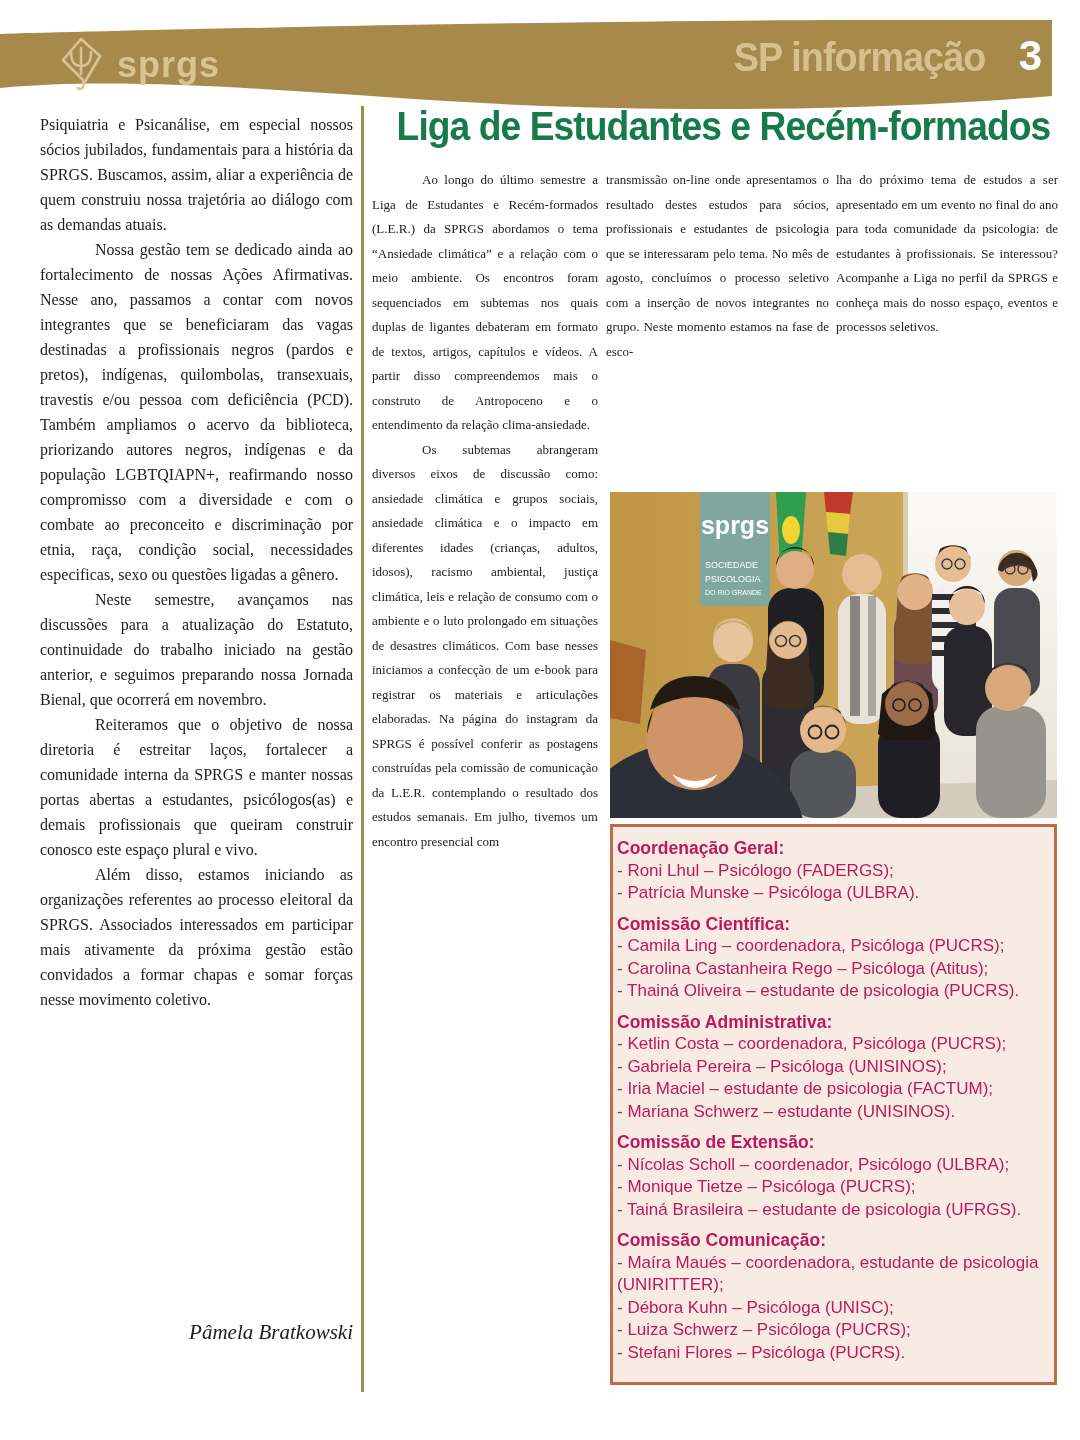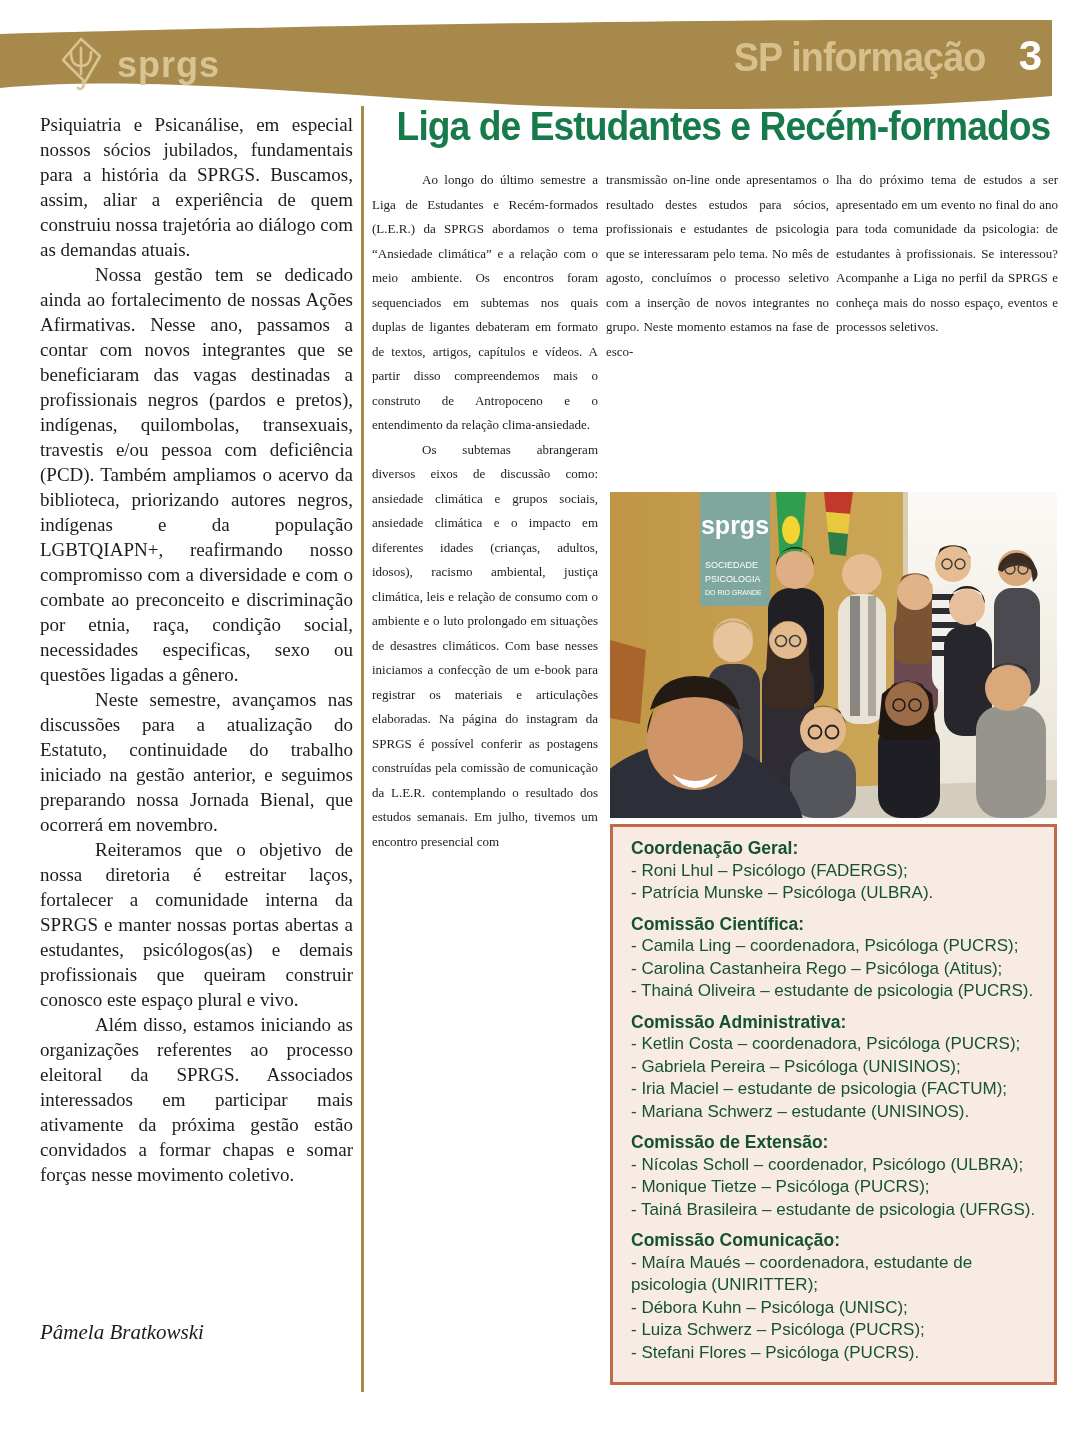--- a/index.html
+++ b/index.html
@@ -15,47 +15,47 @@
             font-weight:bold;font-size:41px;color:#d6c18e;transform:scaleX(.92);transform-origin:right center;
             letter-spacing:-1px;}
   #page-number{position:absolute;right:38px;top:32px;font-family:"Liberation Sans","DejaVu Sans",sans-serif;
             font-weight:bold;font-size:42px;color:#ffffff;}
 
   
   #divider{position:absolute;left:361px;top:106px;width:3px;height:1286px;background:#a8894c;}
 
   
   #left-col{position:absolute;left:40px;top:112px;width:313px;height:1195px;overflow:hidden;
-            font-size:19px;line-height:25px;text-align:justify;}
+            font-size:16px;line-height:25px;text-align:justify;}
   #left-col p{margin:0;}
   #left-col p.ind{text-indent:55px;}
-  #signature{position:absolute;left:40px;top:1320px;width:313px;
+  #signature{position:absolute;left:40px;top:1320px;width:313px;text-align:right;
              font-style:italic;font-size:21px;}
 
   
   #headline{position:absolute;left:372px;top:104px;width:686px;text-align:center;}
   #headline span{display:inline-block;font-family:"Liberation Sans","DejaVu Sans",sans-serif;
             font-weight:bold;font-size:40px;color:#177a4b;letter-spacing:-1px;
             transform:scaleX(.93);transform-origin:center;white-space:nowrap;}
   .fcol{position:absolute;top:168px;font-size:13px;line-height:24.5px;text-align:justify;overflow:hidden;}
   .fcol p{margin:0;}
   .fcol p.ind{text-indent:50px;}
   #fcol1{left:372px;width:226px;height:1224px;}
   #fcol2{left:606px;width:223px;height:320px;}
   #fcol3{left:836px;width:222px;height:320px;}
 
   
   #photo{position:absolute;left:610px;top:492px;width:447px;height:326px;overflow:hidden;}
 
   
   #committee-box{position:absolute;left:610px;top:824px;width:447px;height:561px;
                  box-sizing:border-box;background:#f8ebe4;border:3px solid #bf6b4a;
-                 padding:10px 18px;overflow:hidden;
+                 padding:10px 4px;overflow:hidden;
                  font-family:"Liberation Sans","DejaVu Sans",sans-serif;
-                 font-size:17px;line-height:22.5px;color:#14532d;}
+                 font-size:17px;line-height:22.5px;color:#be185d;}
   .cb-section{margin-bottom:8px;}
   .cb-title{font-weight:bold;font-size:17.5px;}
   .cb-line{margin:0;}
 </style>
 </head>
 <body>
 
 <div id="page">
 
   <svg id="header-band" viewBox="0 0 1080 125" aria-hidden="true">

